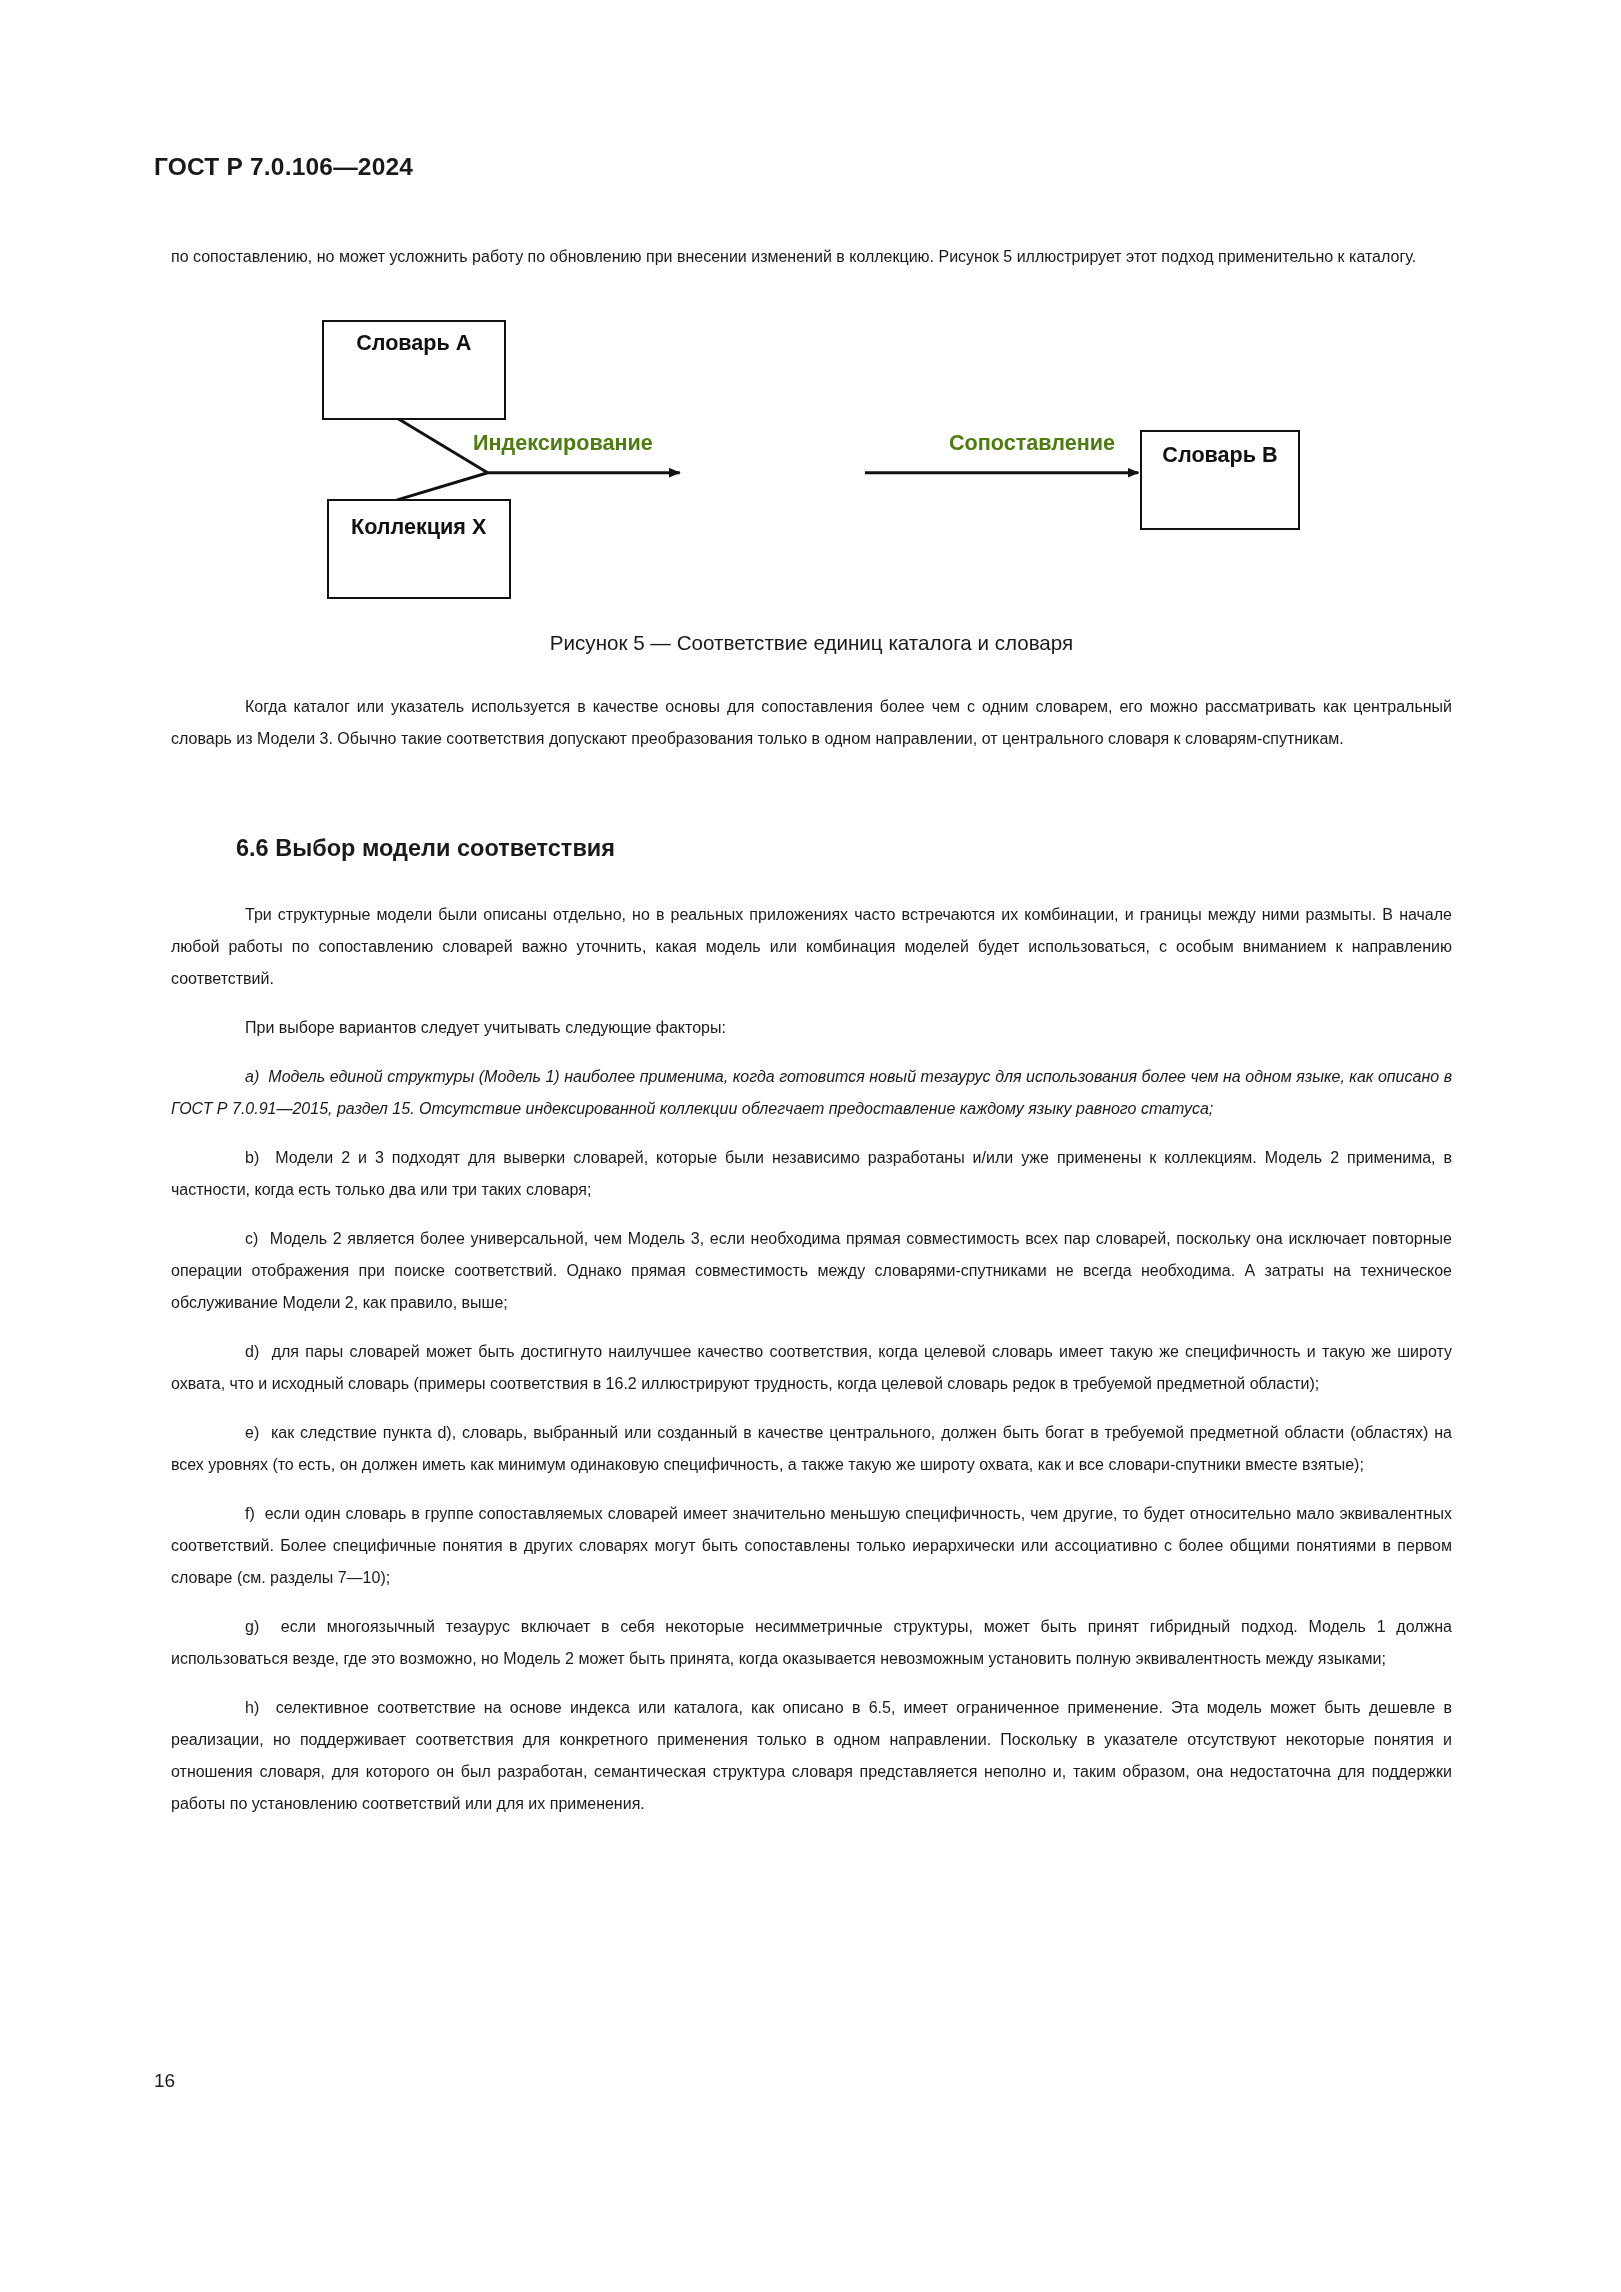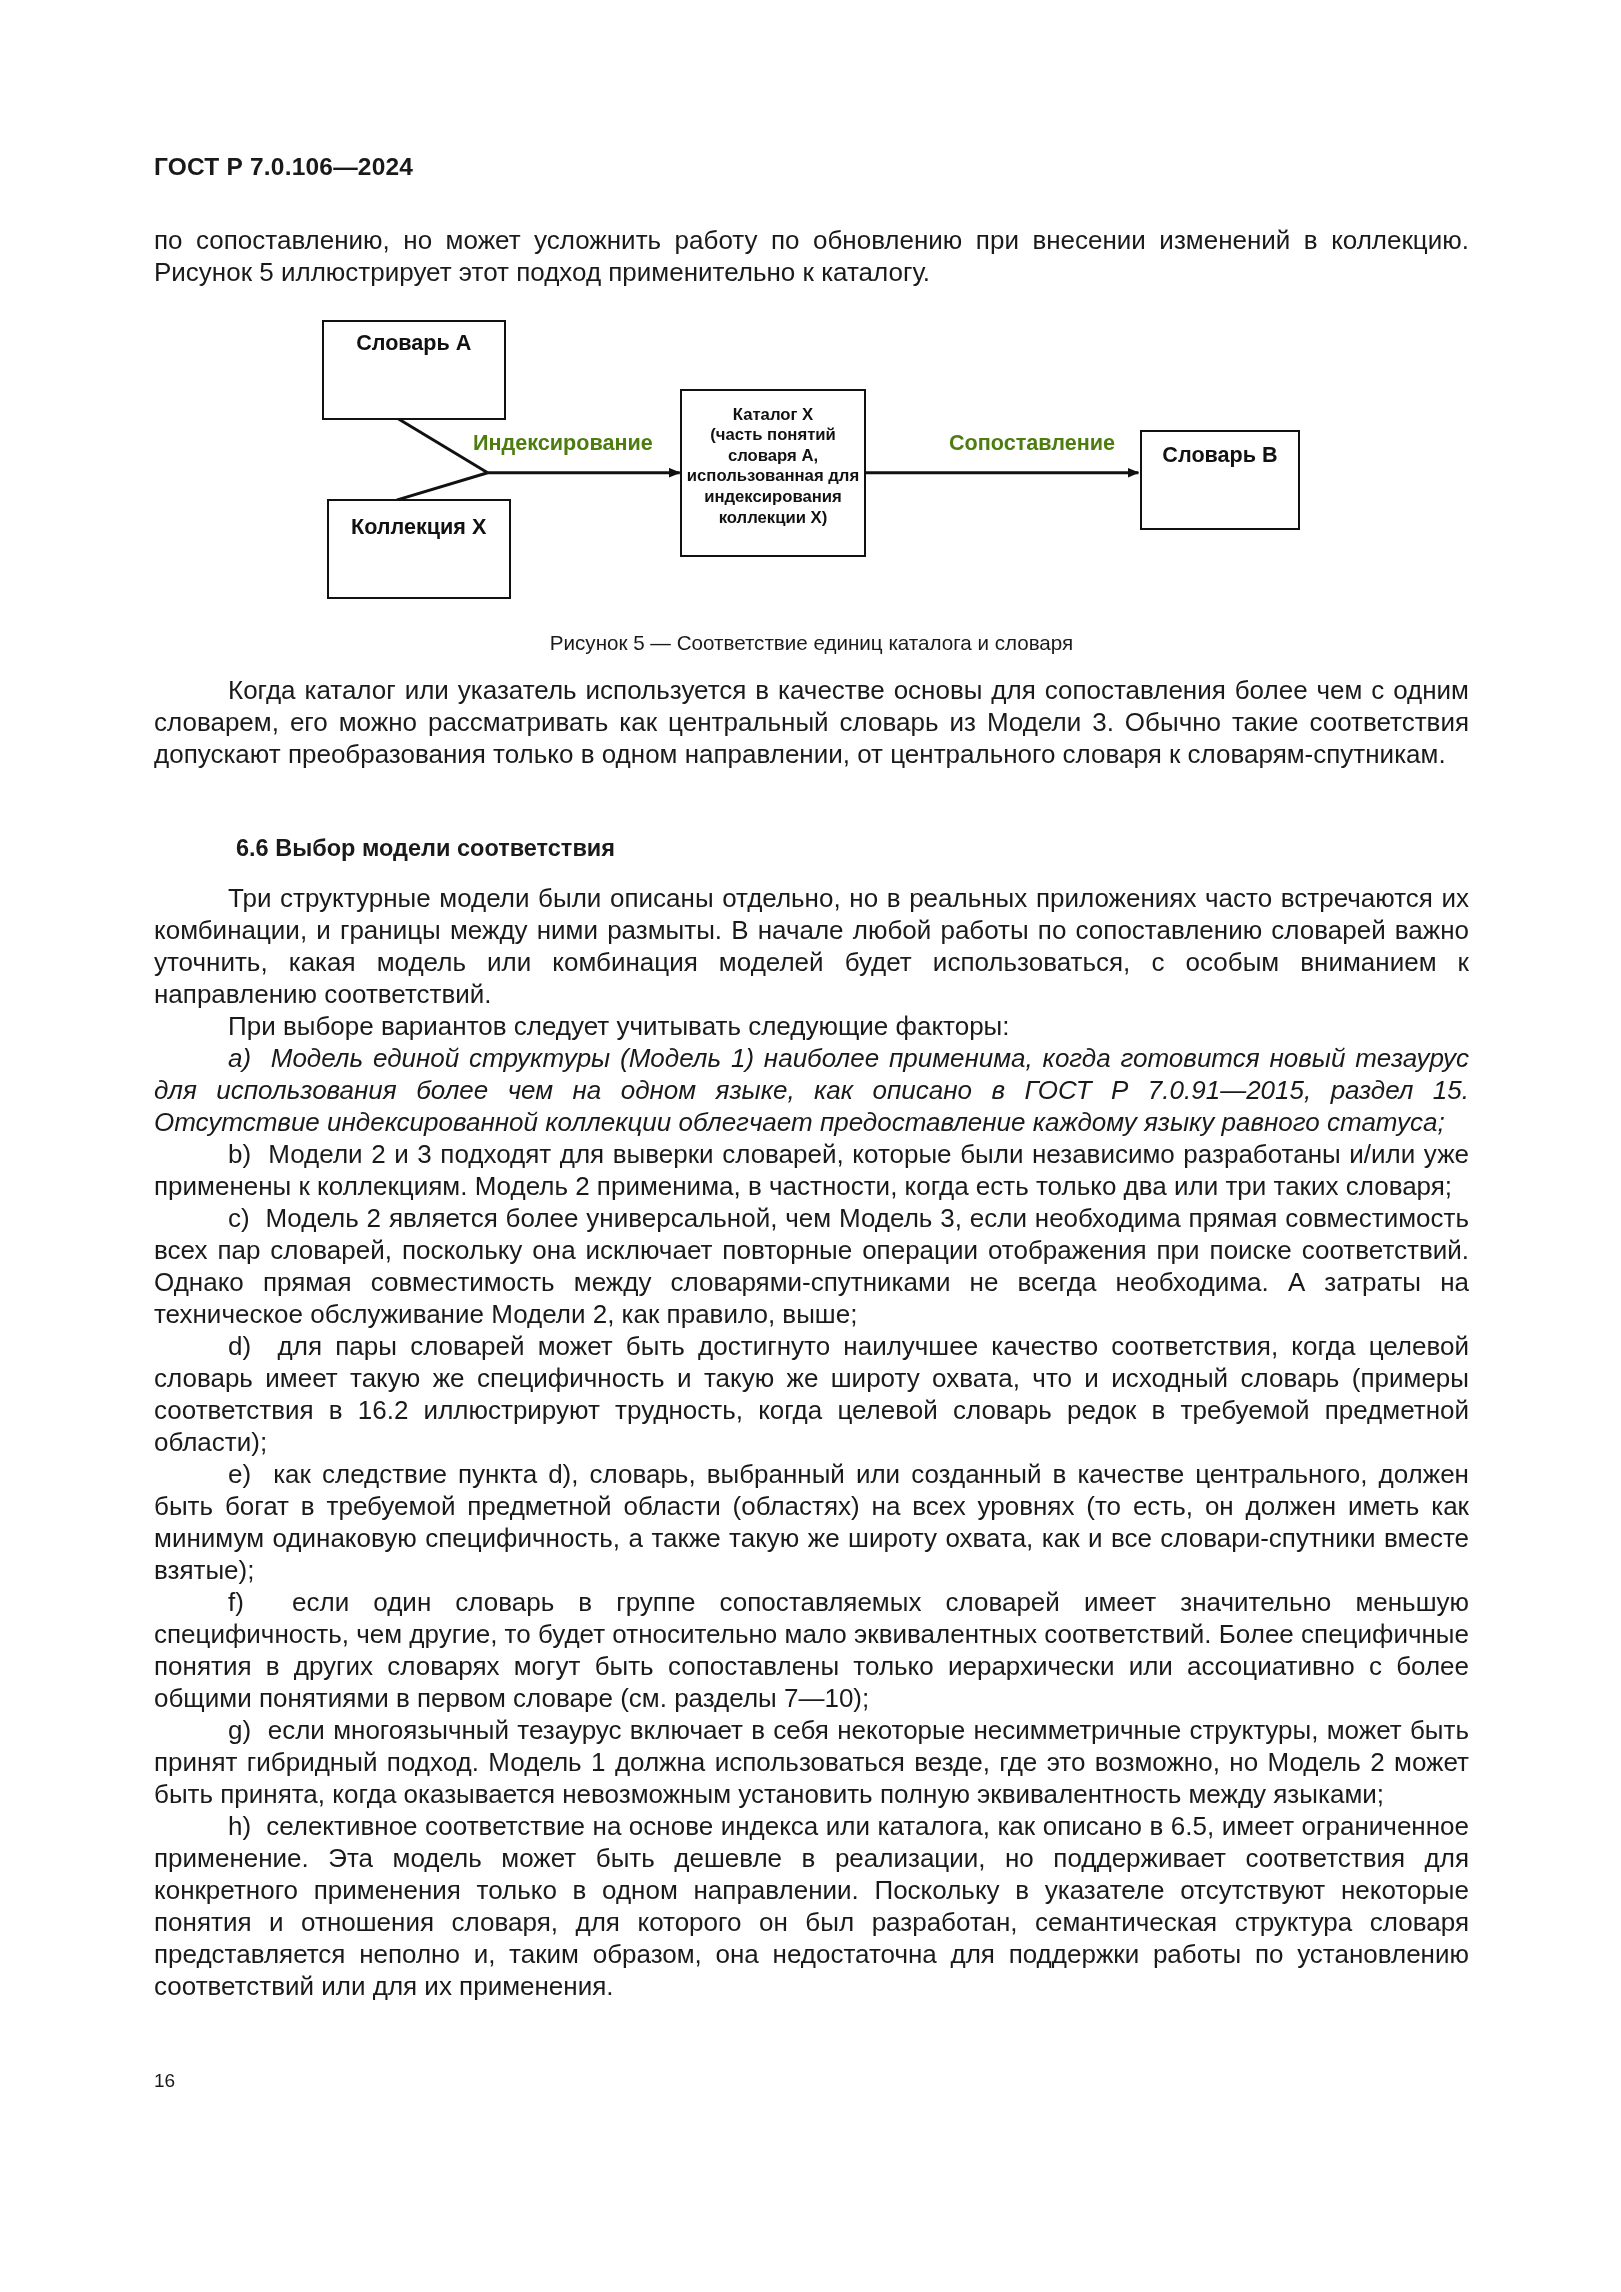--- a/index.html
+++ b/index.html
@@ -1,20 +1,20 @@
 <!DOCTYPE html>
 <html><head>
 <meta charset="utf-8">
 <style>
   html, body { margin: 0; padding: 0; background: #ffffff; }
   body { width: 1621px; height: 2293px; position: relative; overflow: hidden;
          font-family: "Liberation Sans", sans-serif; color: #1a1a1a; }
   .page-header { position: absolute; left: 154px; top: 153px; font-weight: bold; font-size: 24.5px; letter-spacing: 0.2px; }
   .column { position: absolute; left: 154px; width: 1315px; }
-  .p { font-size: 26px; line-height: 32px; text-align: justify; margin: 0; }
+  .p { font-size: 16px; line-height: 32px; text-align: justify; margin: 17px; }
   .indent { text-indent: 74px; }
   .italic { font-style: italic; }
   .intro { top: 224px; }
   .diagram { position: absolute; left: 314px; top: 312px; width: 1000px; height: 294px; }
   .box { position: absolute; border: 2.9px solid #111; box-sizing: border-box; background: #fff; }
   .box-label { position: absolute; left: 0; right: 0; text-align: center; font-weight: bold; font-size: 21.6px; color: #111; }
   .catalog-label { font-size: 16.7px; line-height: 20.6px; top: 13.7px; }
   .edge-label { position: absolute; font-weight: bold; font-size: 21.6px; color: #4d7c0f; }
   .caption { position: absolute; left: 154px; width: 1315px; top: 631px; text-align: center; font-size: 20.6px; }
   .para-block { top: 674px; }
@@ -48,30 +48,20 @@
   <div class="box" style="left:12.7px; top:187px; width:184px; height:100px;">
     <div class="box-label" style="top:12.7px;">Коллекция X</div>
   </div>
 
   <div class="box" style="left:7.8px; top:7.8px; width:184px; height:100px;">
     <div class="box-label" style="top:7.8px;">Словарь A</div>
   </div>
 
   <div class="edge-label" style="left:159px; top:118px;">Индексирование</div>
 
-  <div class="box" style="left:366px; top:77px; width:186px; height:168px;">
-    <div class="box-label catalog-label">
-      <div>Каталог X</div>
-      <div>(часть понятий</div>
-      <div>словаря A,</div>
-      <div>использованная для</div>
-      <div>индексирования</div>
-      <div>коллекции X)</div>
-    </div>
-  </div>
 
   <div class="edge-label" style="left:635px; top:118px;">Сопоставление</div>
 
   <div class="box" style="left:826px; top:118px; width:160px; height:100px;">
     <div class="box-label" style="top:9.8px;">Словарь B</div>
   </div>
 </div>
 
 <div class="caption">Рисунок 5 — Соответствие единиц каталога и словаря</div>
 

